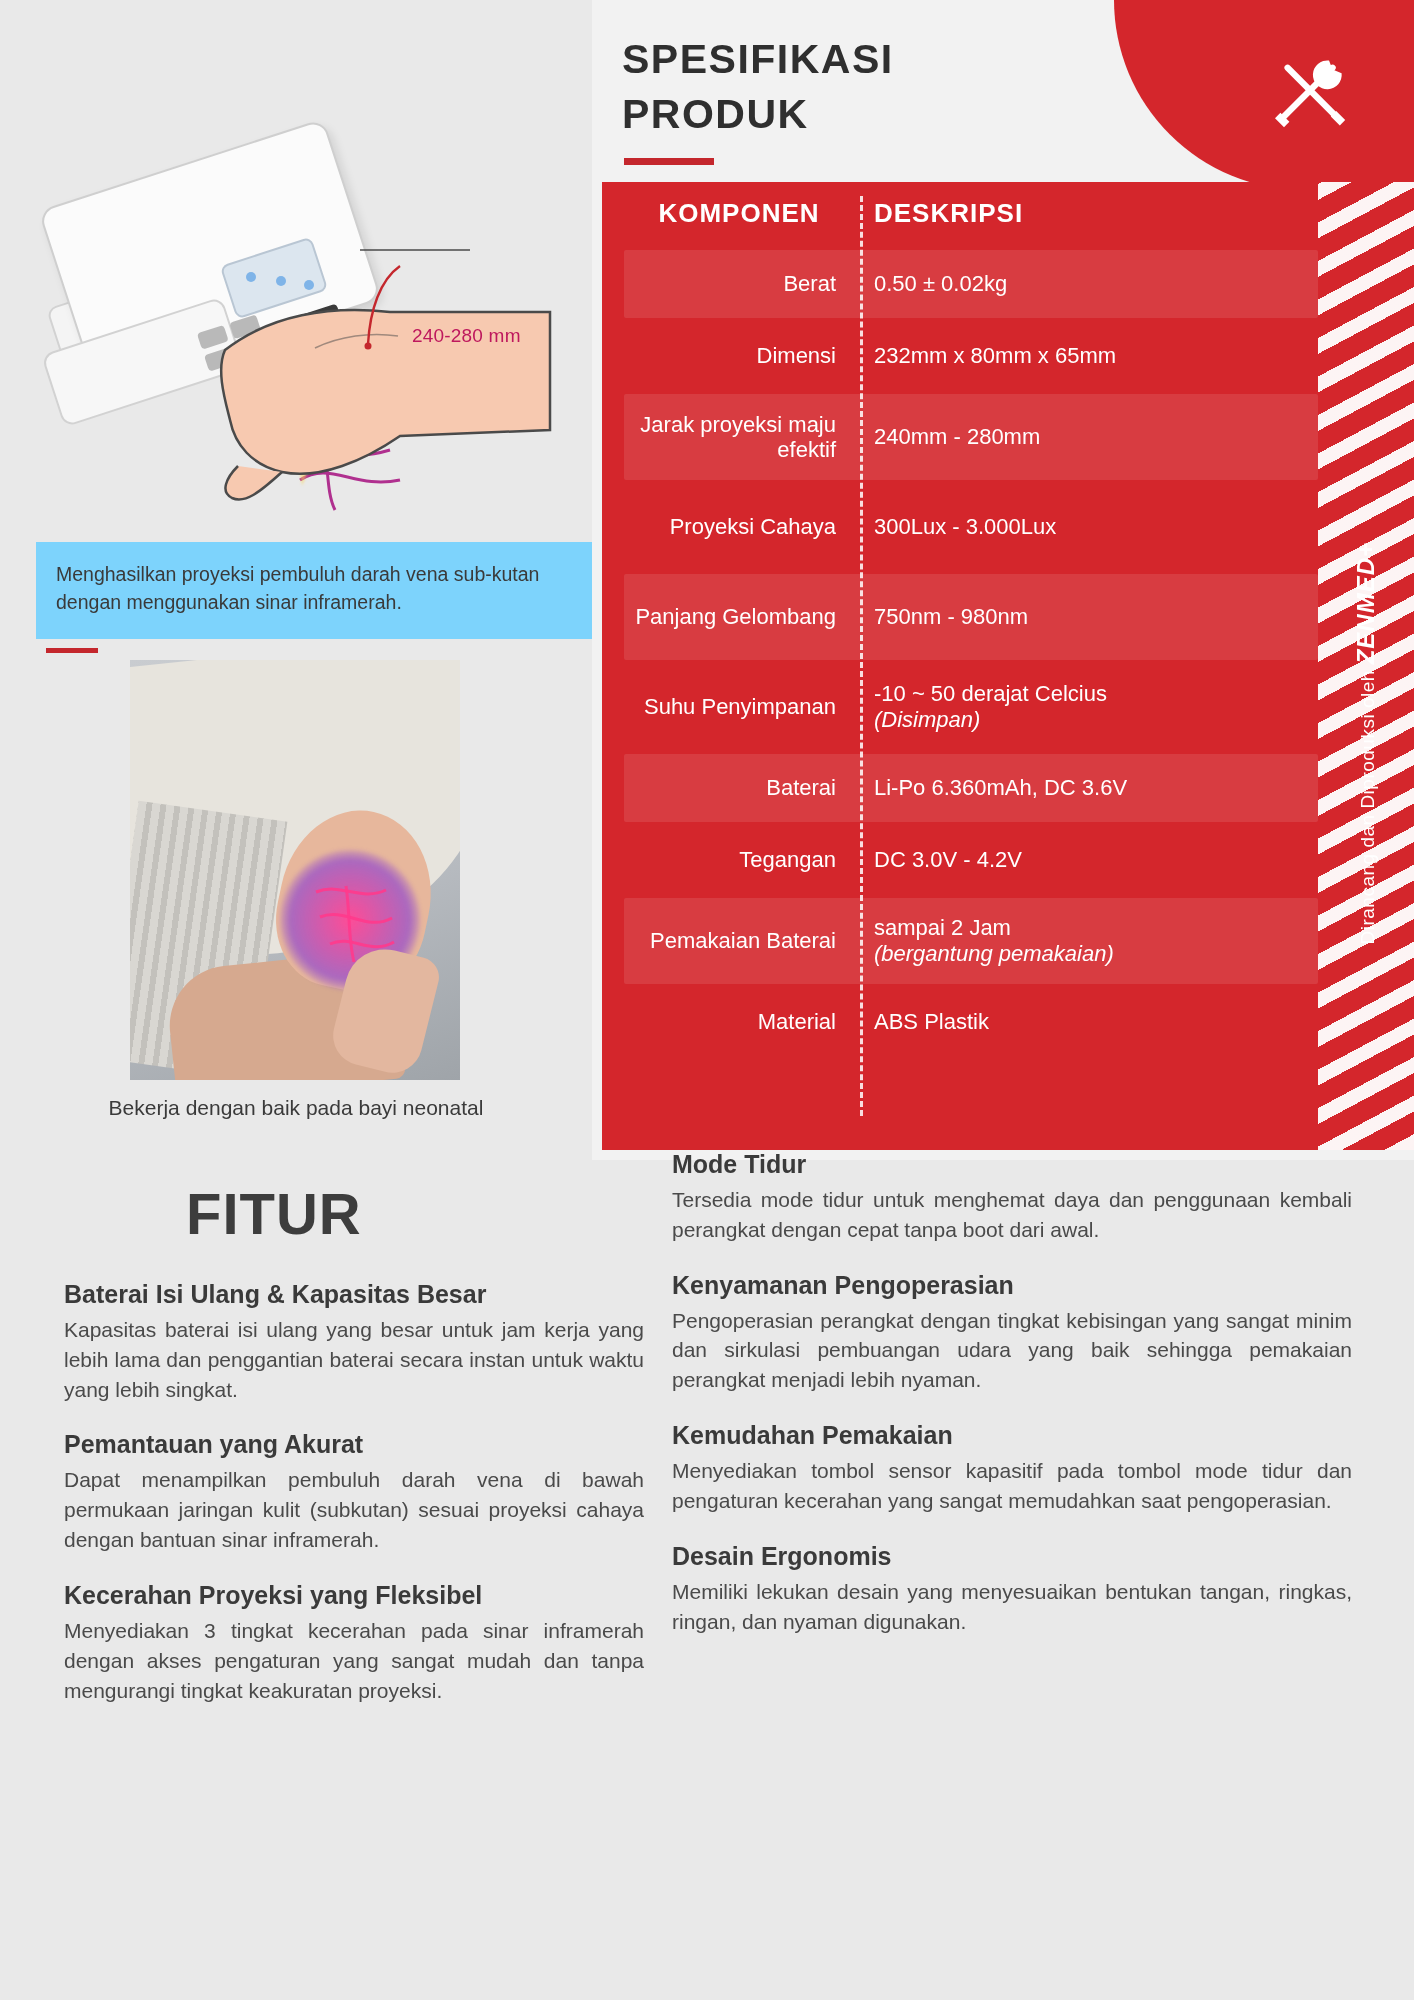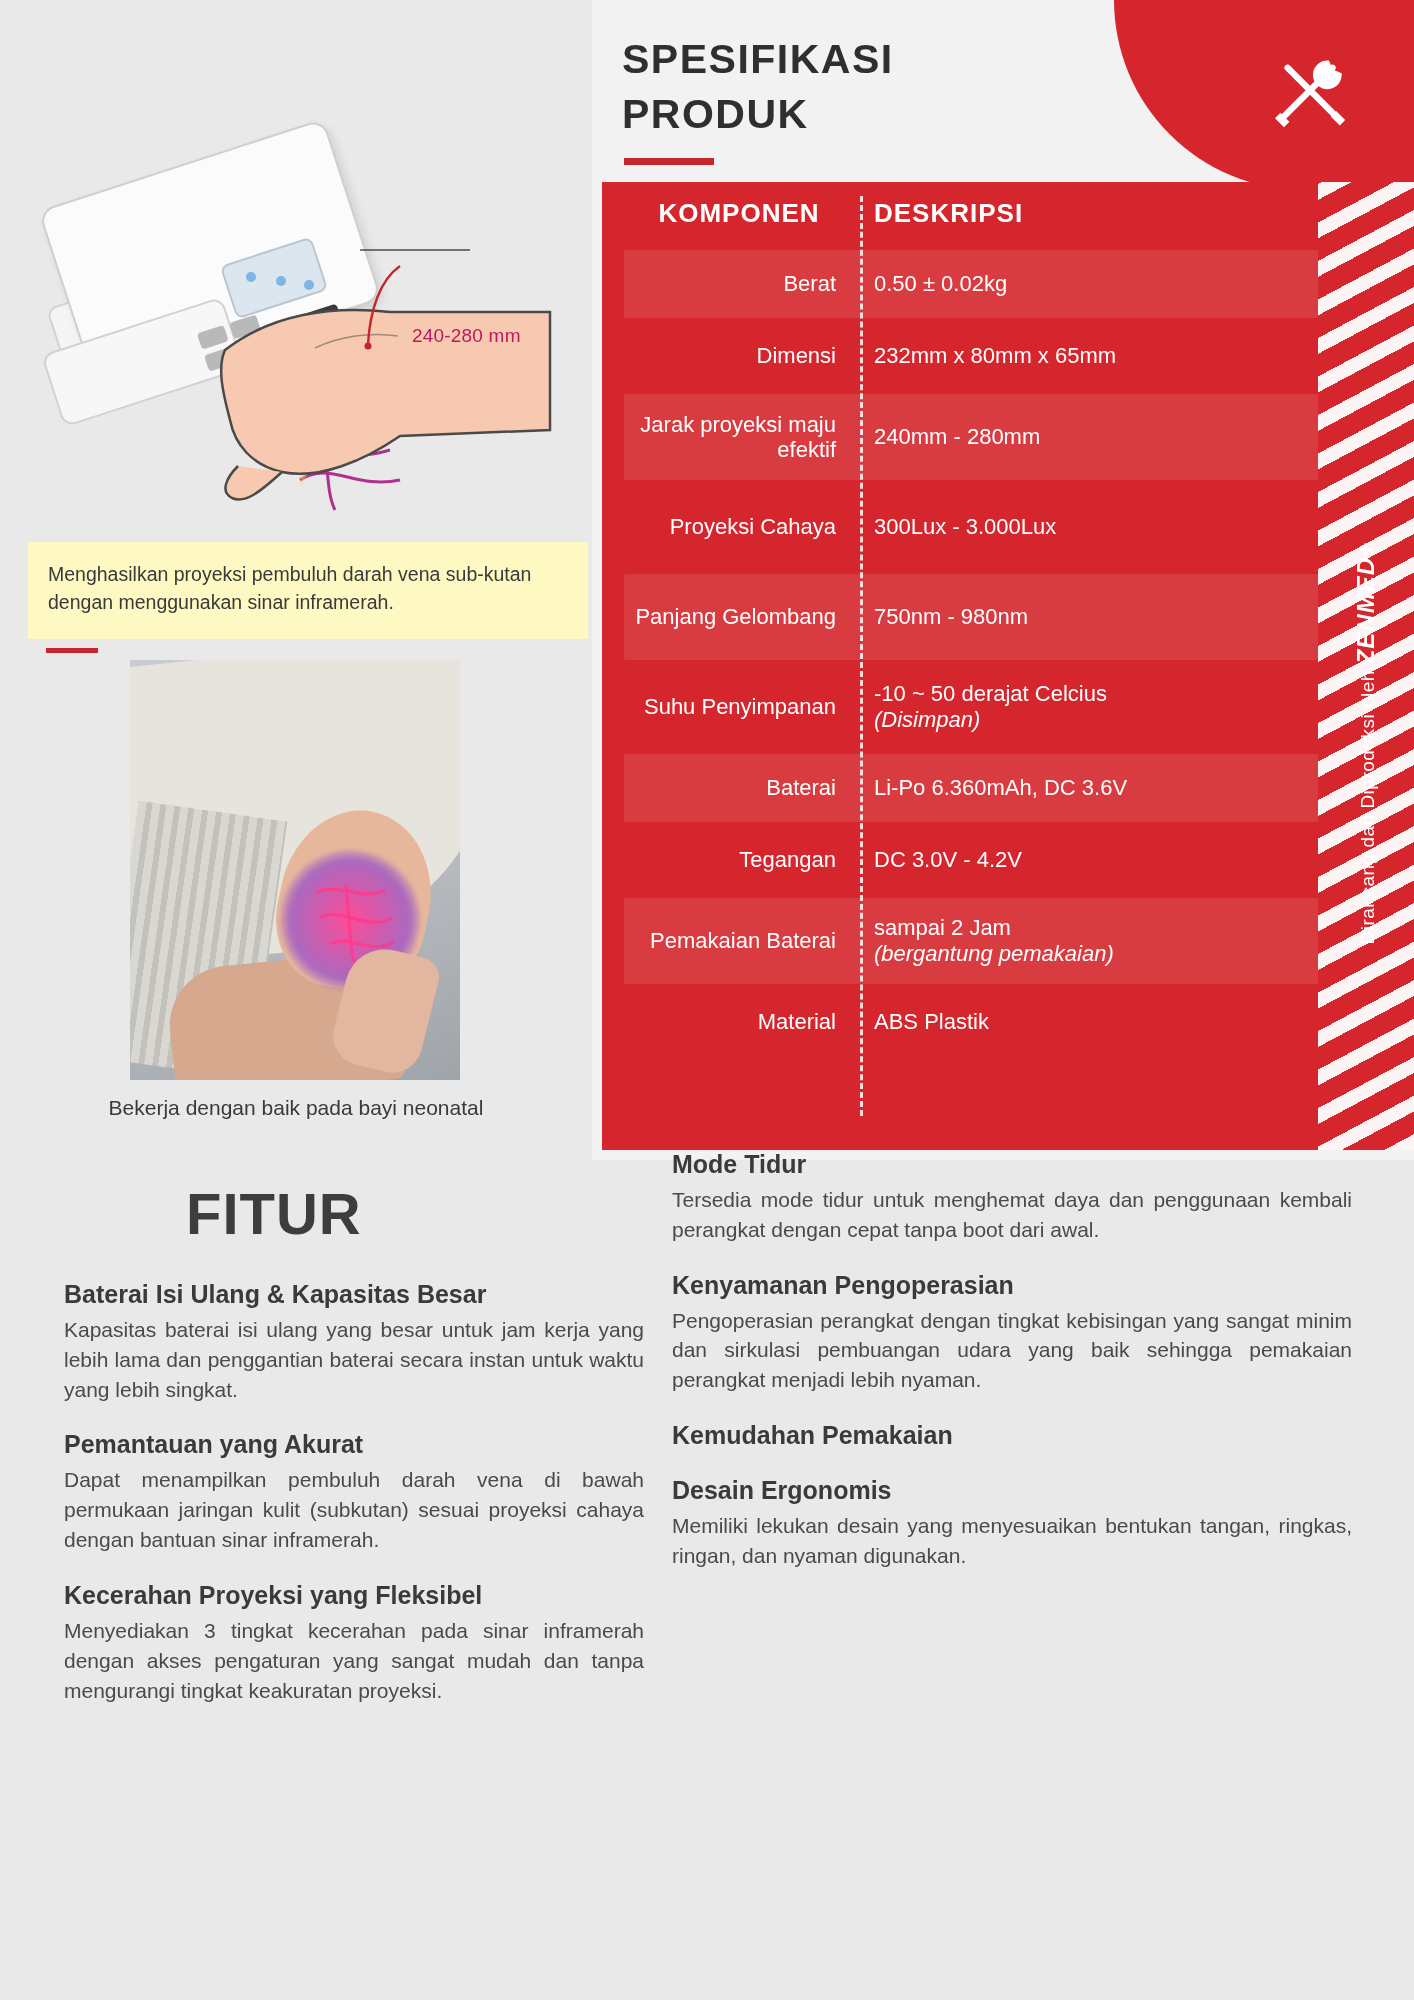--- a/index.html
+++ b/index.html
@@ -94,23 +94,23 @@
     transform: rotate(6deg);
     filter: blur(1px);
   }
   .vein-svg { position:absolute; left:240px; top:270px; }
   .dim-label {
     position:absolute; left:392px; top:225px;
     font-size:19px; color:#be185d; letter-spacing:.2px;
   }
 
   .caption-box {
-    position:absolute; left:28px; top:542px;
+    position:absolute; left:36px; top:542px;
     width:560px; padding:18px 20px 22px 20px;
-    background:#fef9c3;
+    background:#7dd3fc;
     border-left: 0;
   }
   .caption-box p {
     font-size:19.5px; line-height:1.45; color:#3a3a3a;
   }
   .caption-rule {
     position:absolute; left:46px; top:648px;
     width:52px; height:5px; background:#c4272d;
   }
 
@@ -438,20 +438,21 @@
       <div class="feat">
         <h3>Mode Tidur</h3>
         <p>Tersedia mode tidur untuk menghemat daya dan penggunaan kembali perangkat dengan cepat tanpa boot dari awal.</p>
       </div>
       <div class="feat">
         <h3>Kenyamanan Pengoperasian</h3>
         <p>Pengoperasian perangkat dengan tingkat kebisingan yang sangat minim dan sirkulasi pembuangan udara yang baik sehingga pemakaian perangkat menjadi lebih nyaman.</p>
       </div>
       <div class="feat">
         <h3>Kemudahan Pemakaian</h3>
+        <p>Menyediakan tombol sensor kapasitif pada tombol mode tidur dan pengaturan kecerahan yang sangat memudahkan saat pengoperasian.</p>
       </div>
       <div class="feat">
         <h3>Desain Ergonomis</h3>
         <p>Memiliki lekukan desain yang menyesuaikan bentukan tangan, ringkas, ringan, dan nyaman digunakan.</p>
       </div>
     </div>
   </div>
 
 </div>
 

